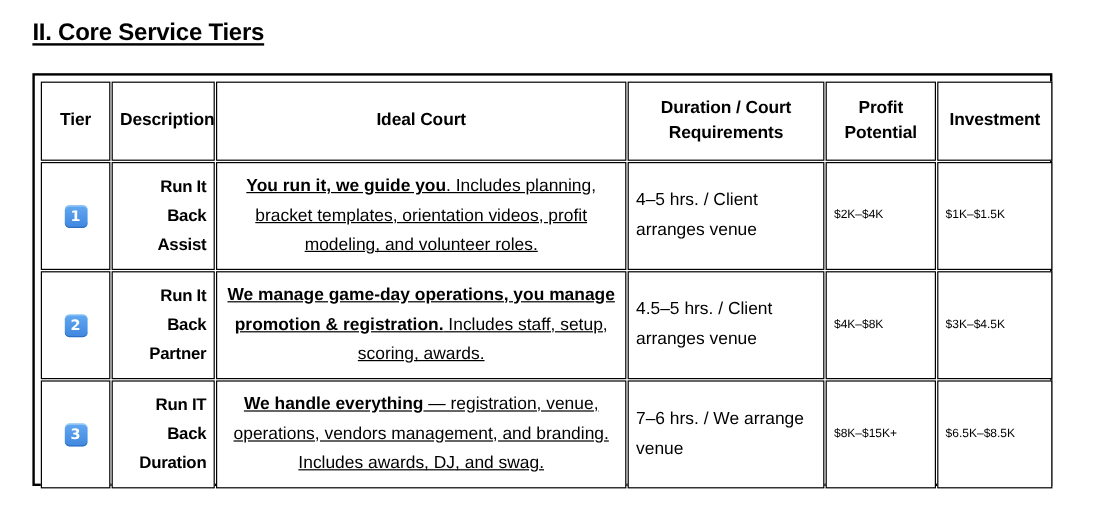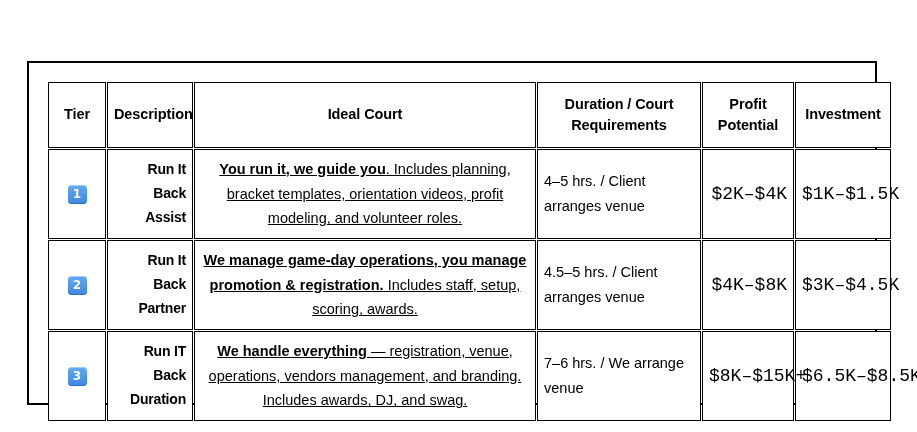--- a/index.html
+++ b/index.html
@@ -40,21 +40,21 @@
   
   .tbl-wrap {
     position: absolute;
     left: 27px;
     top: 61px;
     width: 850px;
     height: 344px;
     border: 2px solid #000;
     box-sizing: border-box;
     background: #fff;
-    padding: 18px;
+    padding: 4px;
   }
 
   table.tiers {
     width: 100%;
     height: 100%;
     border-collapse: separate;
     border-spacing: 1px;
     table-layout: fixed;
   }
 
@@ -127,34 +127,34 @@
   td.ideal-cell .lead { font-weight: bold; }
 
   td.dur-cell {
     font-size: 14.5px;
     line-height: 1.72;
     padding-left: 12px;
     padding-right: 12px;
   }
 
   td.money-cell {
-    text-align: right;
-    font-size: 18px;
+    text-align: left;
+    font-size: 10px;
     line-height: 1.6;
     white-space: nowrap;
     padding-left: 2px;
     padding-right: 2px;
-    font-family: Liberation Mono, monospace;
   }
 </style>
 </head>
 <body>
 
 <div class="page">
 
+  <div class="section-title">II. Core Service Tiers</div>
 
   <div class="tbl-wrap">
     <table class="tiers">
       <colgroup>
         <col class="c-tier">
           <col class="c-desc">
           <col class="c-ideal">
         <col class="c-dur">
           <col class="c-profit">
           <col class="c-inv">

